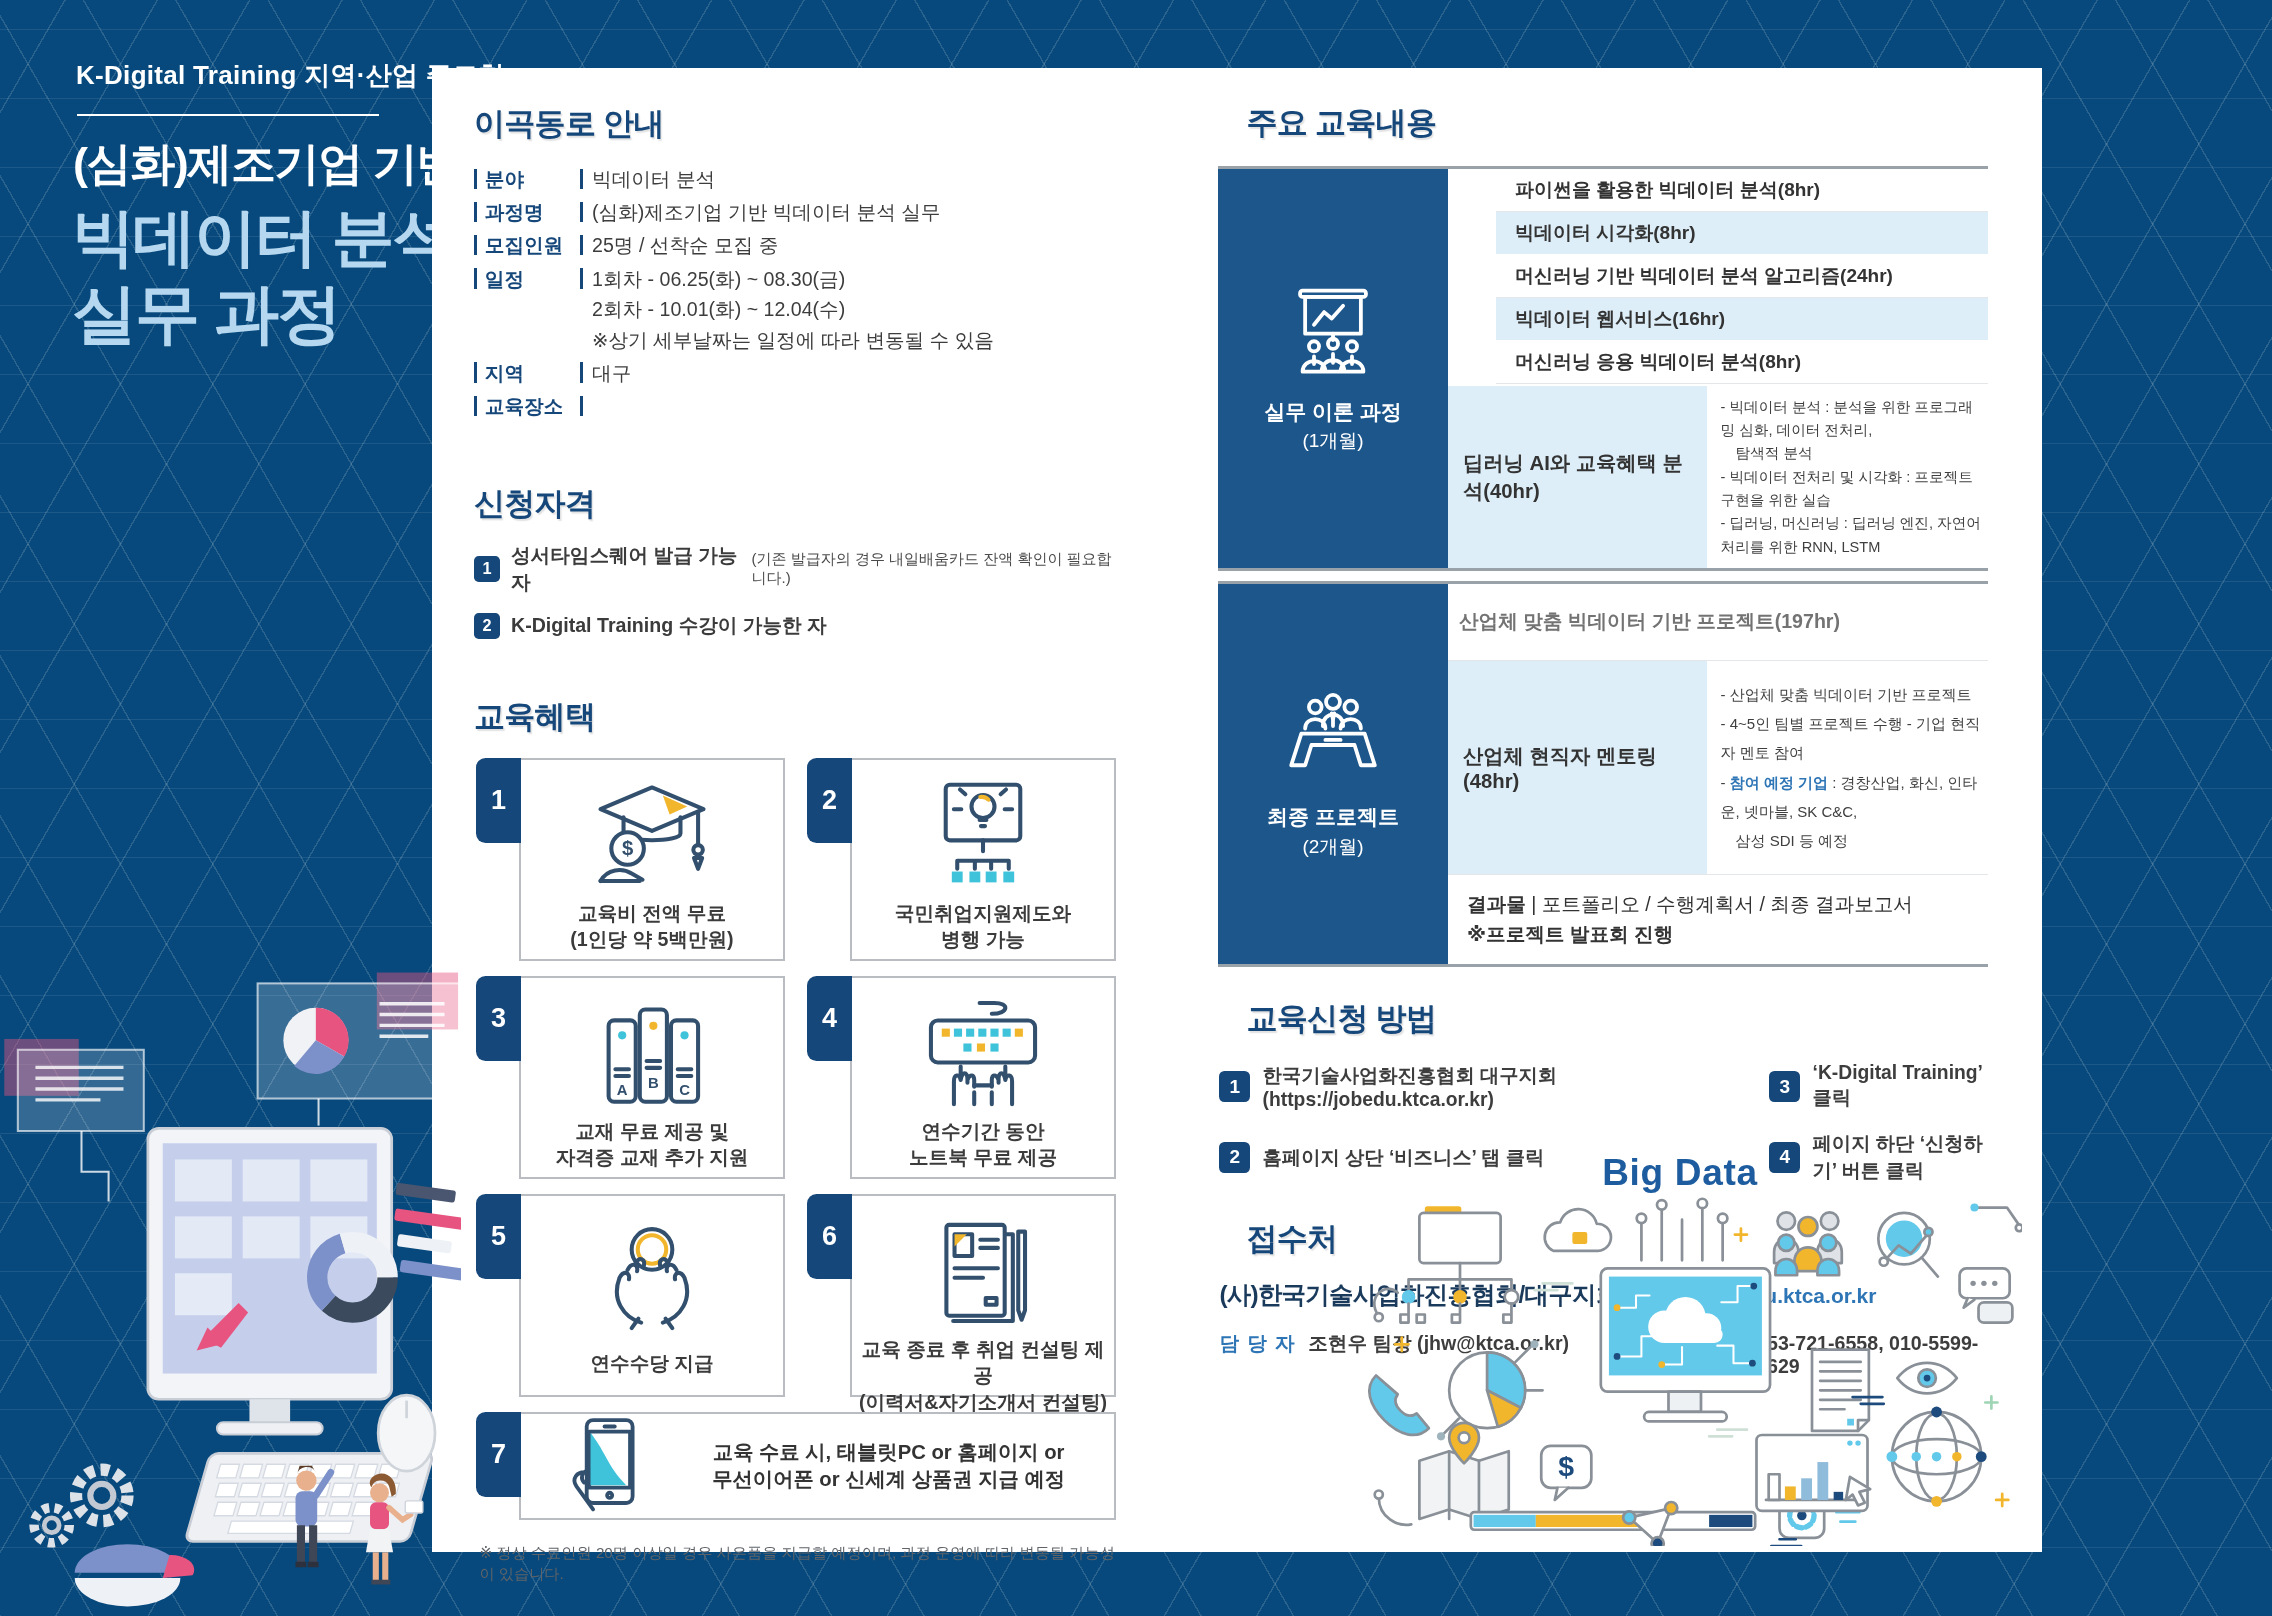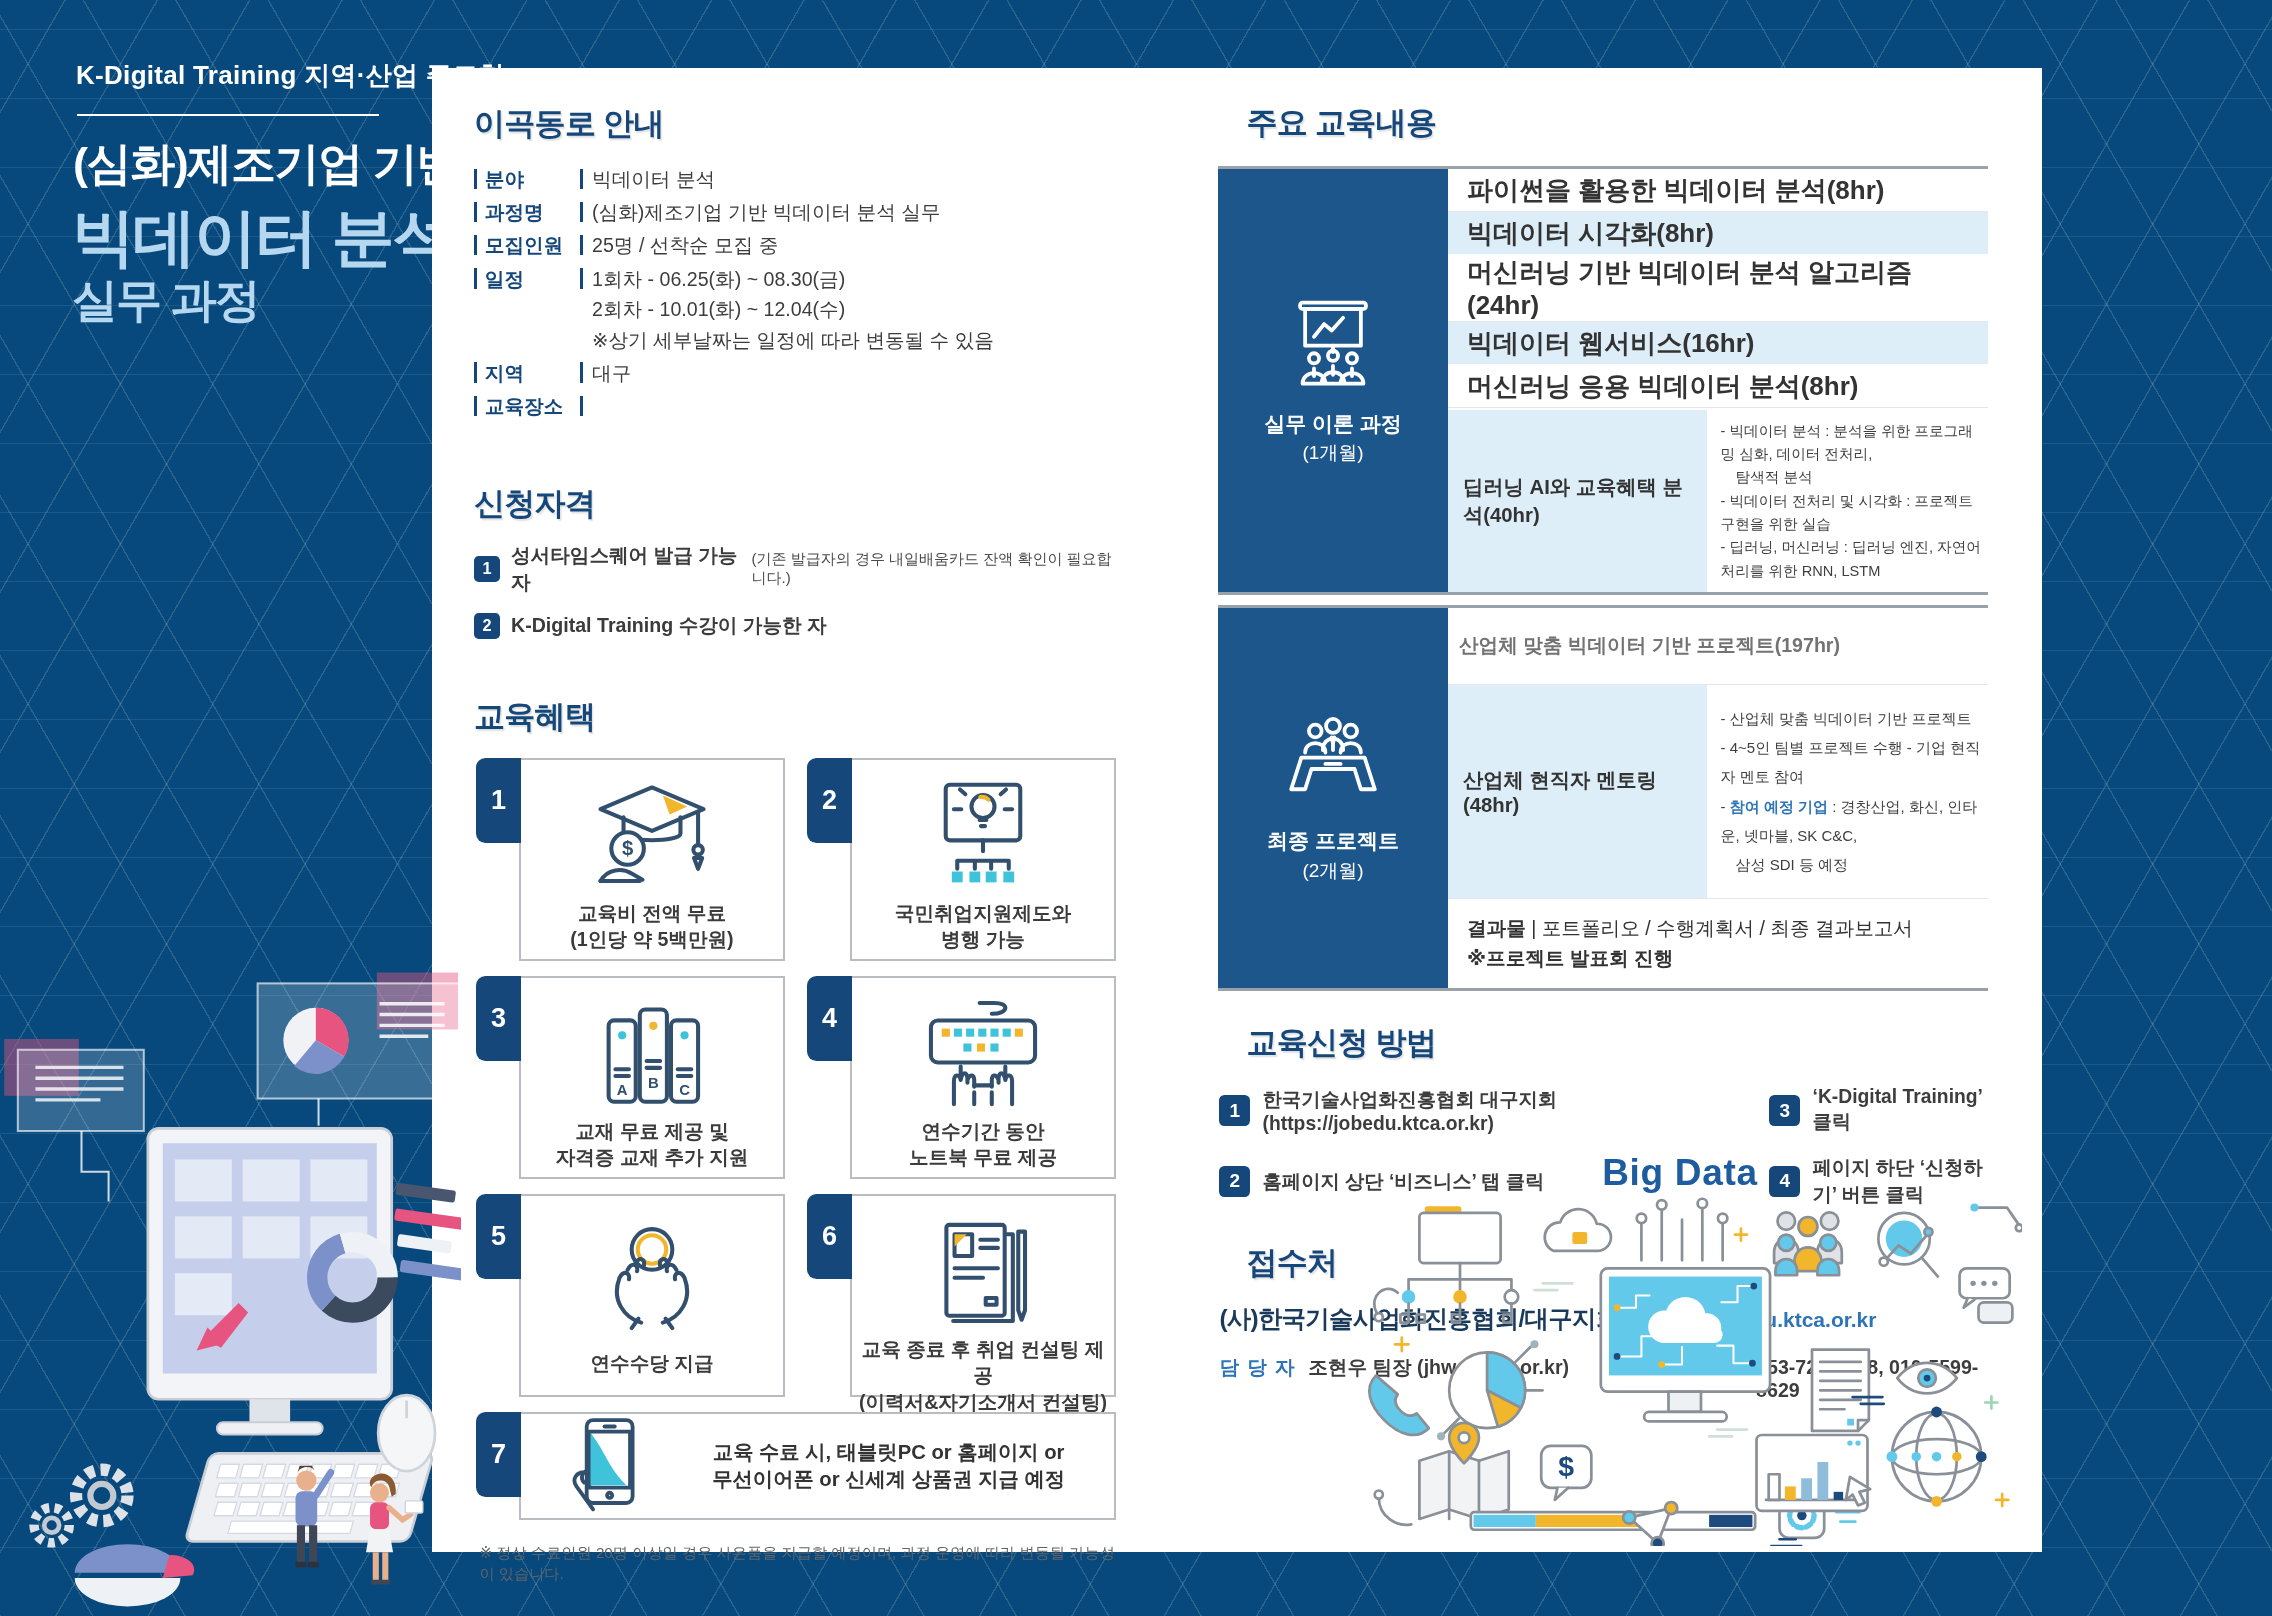--- a/index.html
+++ b/index.html
@@ -10,21 +10,21 @@
     background-image:
       repeating-linear-gradient(60deg, rgba(255,255,255,0.14) 0 1.4px, transparent 1.4px 80px),
       repeating-linear-gradient(-60deg, rgba(255,255,255,0.14) 0 1.4px, transparent 1.4px 80px),
       repeating-linear-gradient(0deg, rgba(255,255,255,0.09) 0 1.4px, transparent 1.4px 69px);}
   .panel{position:absolute;left:432px;top:68px;width:1610px;height:1484px;background:#ffffff;}
   
   .program-type{position:absolute;left:76px;top:58px;color:#fff;font-size:26px;font-weight:700;letter-spacing:0.3px;}
   .title-rule{position:absolute;left:77px;top:114px;width:302px;height:2px;background:#fff;}
   .big-t1{position:absolute;left:73px;top:134px;color:#fff;font-size:45px;font-weight:800;letter-spacing:-1.4px;}
   .big-t2{position:absolute;left:72px;top:195px;color:#b5d8f0;font-size:63px;font-weight:800;letter-spacing:-2px;}
-  .big-t3{position:absolute;left:72px;top:270px;color:#b5d8f0;font-size:46px;font-weight:800;letter-spacing:-2px;}
+  .big-t3{position:absolute;left:72px;top:270px;color:#b5d8f0;font-size:65px;font-weight:800;letter-spacing:-2px;}
   
   h2{font-size:31px;color:#16477a;font-weight:800;margin:0;letter-spacing:-0.7px;text-shadow:1.4px 2px 1.4px rgba(0,0,0,.12);}
   
   .left-col{position:absolute;left:474px;top:103px;width:650px;}
   .irows{margin-top:19px;}
   .irow{display:flex;margin-bottom:2.7px;font-size:19.6px;align-items:flex-start;}
   .vbar{display:inline-block;width:2.7px;height:20.3px;background:#16477a;margin:4.7px 8.1px 0 0;flex:none;}
   .ilabel{display:inline-block;width:87px;text-align:justify;text-align-last:justify;color:#16477a;font-weight:800;line-height:30.5px;flex:none;}
   .ilabel + .vbar{margin:4.7px 9.5px 0 8.1px;}
   .ival div{line-height:30.5px;color:#3d3d3d;font-weight:500;}
@@ -44,21 +44,21 @@
   .foot-note{margin:23px 0 0 5.4px;font-size:15.2px;color:#5f6368;}
   
   .right-col{position:absolute;left:1218px;top:102px;width:770px;}
   .right-col h2{margin-left:28.5px;}
   .ctab{display:flex;border-top:3.4px solid #9aa2a9;border-bottom:3.4px solid #9aa2a9;background:#fff;margin-top:22px;}
   .ctab2{margin-top:9.5px;}
   .cside{width:230px;background:#1d568b;color:#fff;display:flex;flex-direction:column;align-items:center;justify-content:center;text-align:center;flex:none;}
   .cside .ct{font-size:21px;font-weight:700;margin-top:17.6px;}
   .cside .cs{font-size:19px;margin-top:2.7px;}
   .cmain{flex:1;display:flex;flex-direction:column;}
-  .crow{min-height:43px;display:flex;align-items:center;padding:0 19px;font-size:26px;font-weight:700;color:#333;border-bottom:1.4px solid #e3e7ea;}
+  .crow{min-height:43px;display:flex;align-items:center;padding:0 19px;font-size:19px;font-weight:700;color:#333;border-bottom:1.4px solid #e3e7ea;margin-left:48px;}
   .crow.blue{background:#ddeef8;border-bottom:1.4px solid #fff;}
   .cdeep{display:flex;border-top:2.7px solid #fff;flex:1;}
   .dlabel{width:259px;background:#ddeef8;display:flex;align-items:center;padding:0 15px;font-size:20.3px;font-weight:800;color:#333;flex:none;}
   .ddetails{flex:1;padding:9.5px 5.4px 9.5px 13.6px;font-size:14.6px;line-height:1.6;color:#3f3f3f;}
   .ddetails .ind{padding-left:15px;}
   .prow{min-height:76px;display:flex;align-items:center;padding:0 11px;font-size:19.6px;font-weight:800;color:#737373;}
   .ment{display:flex;border-top:1.4px solid #e3e7ea;border-bottom:1.4px solid #e3e7ea;}
   .ment .ddetails{padding:19px 5.4px 19px 13.6px;font-size:15px;line-height:1.95;}
   .hl{color:#2e75b6;font-weight:800;}
   .rrow{padding:15px 19px;font-size:19.6px;color:#333;line-height:1.5;}

